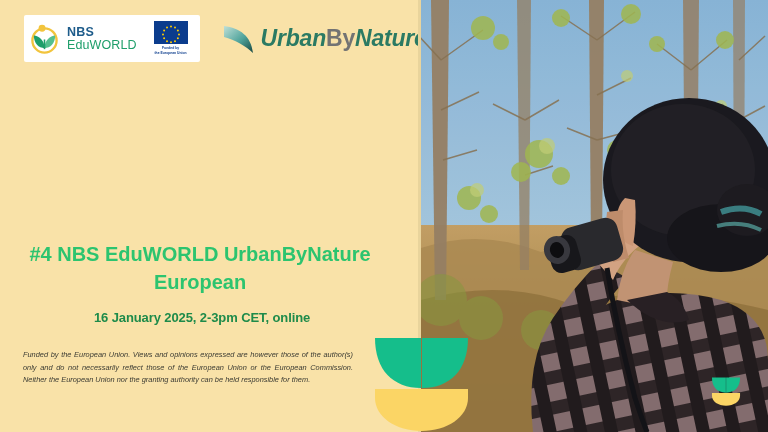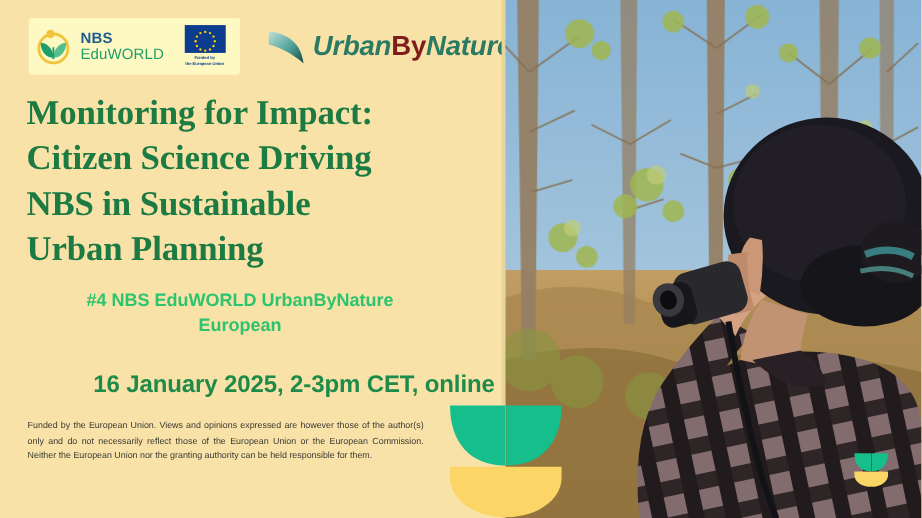--- a/index.html
+++ b/index.html
@@ -9,60 +9,60 @@
     font-family:"Liberation Sans", sans-serif;
     position:relative;
   }
   .poster{position:relative;width:768px;height:432px;overflow:hidden;background:#F9E2A8;}
 
   
   .left-panel{position:absolute;left:0;top:0;width:421px;height:432px;background:#F9E2A8;z-index:3;overflow:hidden;}
 
   
   .logo-bar{position:absolute;left:24px;top:15px;height:47px;display:flex;align-items:center;gap:22px;}
-  .nbs-lockup{background:#fef9c3;border-radius:2px;height:47px;display:flex;align-items:center;padding:0 6px 0 5px;gap:7px;box-sizing:border-box;}
+  .nbs-lockup{background:#ffffff;border-radius:2px;height:47px;display:flex;align-items:center;padding:0 6px 0 5px;gap:7px;box-sizing:border-box;}
   .nbs-mark{width:31px;height:31px;position:relative;flex:none;}
   .nbs-words{display:flex;flex-direction:column;justify-content:center;line-height:1.0;}
   .nbs-words .l1{font-size:12.5px;font-weight:bold;color:#1E5C8B;letter-spacing:.2px;}
   .nbs-words .l2{font-size:12.5px;font-weight:normal;color:#1E9E6A;letter-spacing:.1px;margin-top:1px;}
   .eu-block{display:flex;flex-direction:column;align-items:center;gap:2px;margin-left:4px;}
   .eu-flag{width:34px;height:23px;background:#0B3C8D;position:relative;}
   .eu-cap{font-size:3.4px;color:#0B3C8D;text-align:center;line-height:1.35;font-weight:bold;width:46px;}
 
   .ubn-logo{display:flex;align-items:center;gap:5px;}
   .ubn-swoosh{width:34px;height:34px;flex:none;}
   .ubn-text{font-size:23px;font-weight:bold;letter-spacing:-.2px;white-space:nowrap;}
   .ubn-text .dark{color:#2B7A63;font-style:italic;}
-  .ubn-text .lite{color:#7f1d1d;}
+  .ubn-text .lite{color:#737373;}
 
   
   .headline{
     position:absolute;left:22px;top:76px;width:380px;
     font-family:"Liberation Serif", serif;
     font-weight:bold;font-size:29px;line-height:1.31;
     color:#1C7A43;letter-spacing:-.1px;
   }
   .headline div{white-space:nowrap;}
 
   
   .subtitle{
     position:absolute;left:0;top:240px;width:400px;text-align:center;
-    font-size:15px;font-weight:bold;color:#2CC46F;line-height:1.42;
+    font-size:20px;font-weight:bold;color:#2CC46F;line-height:1.42;
   }
 
   
   .datetime{
     position:absolute;left:0;top:310px;width:404px;text-align:center;
-    font-size:20px;font-weight:bold;color:#1E8B4A;letter-spacing:-.1px;padding-left:43px;
+    font-size:13px;font-weight:bold;color:#1E8B4A;letter-spacing:-.1px;
   }
 
   
   .disclaimer{
     position:absolute;left:23px;top:349px;width:330px;
-    font-size:7.4px;line-height:1.72;color:#3A3A32;
+    font-size:7.4px;line-height:1.72;font-style:italic;color:#3A3A32;
     text-align:justify;
   }
 
   
   .tulip{position:absolute;left:373px;top:336px;width:97px;height:96px;z-index:5;}
   .tulip-sm{position:absolute;left:711px;top:377px;width:30px;height:29px;z-index:6;}
 
   
   .photo{position:absolute;left:421px;top:0;width:347px;height:432px;z-index:1;overflow:hidden;background:#8FB8D8;}
   .photo svg{display:block;width:347px;height:432px;}
@@ -246,26 +246,20 @@
                 <stop offset="100%" stop-color="#17463F"></stop>
               </linearGradient>
             </defs>
             <path d="M2,4 C18,6 29,14 31,31 C24,24 13,18 2,15 Z" fill="url(#sw)"></path>
           </svg>
         </div>
         <div class="ubn-text"><span class="dark">Urban</span><span class="lite">By</span><span class="dark">Nature</span></div>
       </div>
     </div>
 
-    <div class="headline">
-      <div>Monitoring for Impact:</div>
-      <div>Citizen Science Driving</div>
-      <div>NBS in Sustainable</div>
-      <div>Urban Planning</div>
-    </div>
 
     <div class="subtitle">
       <div>#4 NBS EduWORLD  UrbanByNature</div>
       <div>European</div>
     </div>
 
     <div class="datetime">16 January 2025, 2-3pm CET, online</div>
 
     <div class="disclaimer">Funded by the European Union. Views and opinions expressed are however those of the author(s) only and do not necessarily reflect those of the European Union or the European Commission. Neither the European Union nor the granting authority can be held responsible for them.</div>
   </div>

